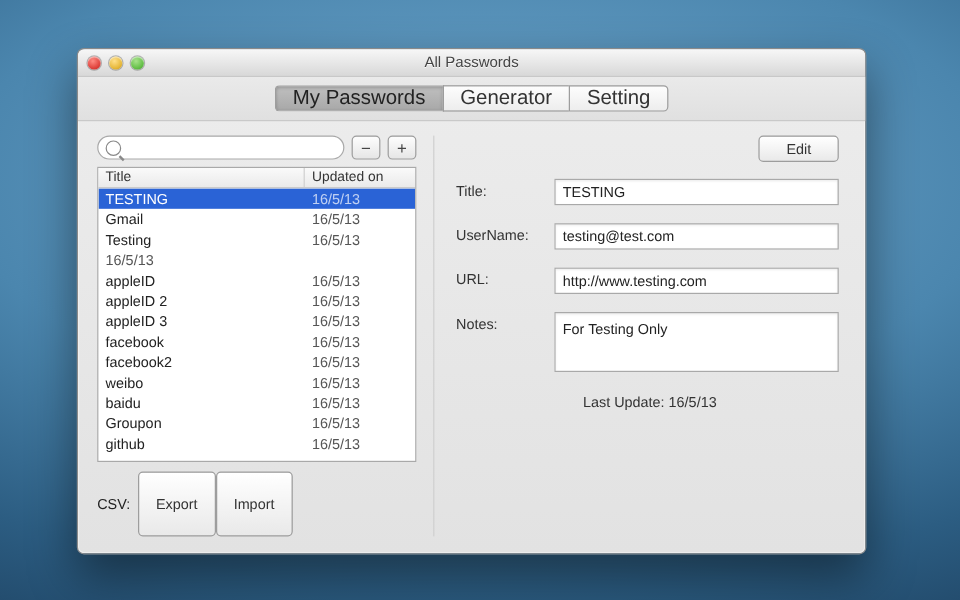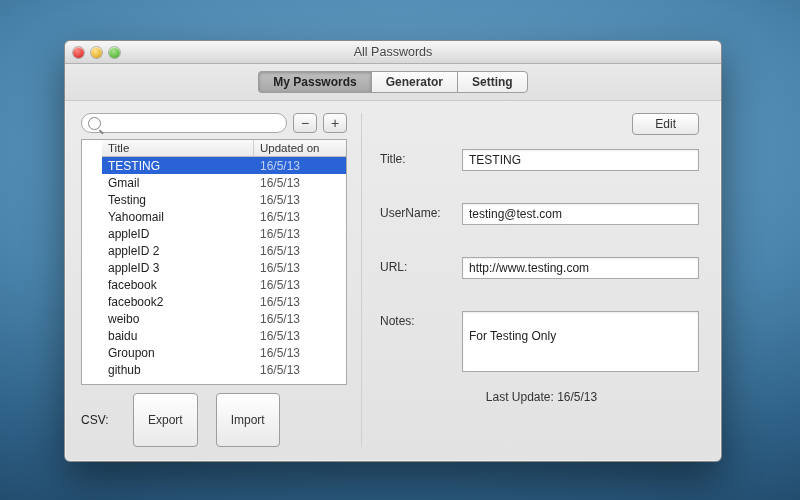--- a/index.html
+++ b/index.html
@@ -47,24 +47,23 @@
     height: 36px; display:flex; align-items:center; justify-content:center;
     border-bottom: 1px solid #c9c9c9;
     background: linear-gradient(#eaeaea,#e0e0e0);
   }
   .segcontrol { display:flex; }
   .segcontrol .seg {
     height: 20px; line-height:20px; padding: 0 14px;
     background: linear-gradient(#fdfdfd,#ededed);
     border: 1px solid #9d9d9d;
     border-right: none;
-    font-size: 12px;
+    font-size: 17px;
     color:#333;
     cursor:default;
-    font-weight:bold;
   }
   .segcontrol .seg:first-child { border-radius: 4px 0 0 4px; }
   .segcontrol .seg:last-child { border-right:1px solid #9d9d9d; border-radius: 0 4px 4px 0; }
   .segcontrol .seg.active {
     background: linear-gradient(#bfbfbf,#a8a8a8);
     color:#222;
     box-shadow: inset 0 1px 3px rgba(0,0,0,0.25);
   }
 
   
@@ -92,60 +91,60 @@
     width:22px; height:18px;
     background: linear-gradient(#fdfdfd,#e6e6e6);
     border:1px solid #9d9d9d; border-radius:4px;
     font-size:14px; line-height:14px;
     display:flex; align-items:center; justify-content:center;
     color:#444;
   }
 
   .table-wrap {
     flex:1; border:1px solid #a9a9a9; background:#fff; overflow:hidden;
-    display:flex; flex-direction:column;padding-left:20px;
+    display:flex; flex-direction:column;
   }
   .thead { display:flex; background:linear-gradient(#fafafa,#eaeaea); border-bottom:1px solid #bdbdbd; }
   .th { padding:2px 6px; font-size:11.5px; color:#333; }
   .th.c1 { flex:1; border-right:1px solid #cfcfcf; }
   .th.c2 { width:80px; }
   .tbody { flex:1; overflow:hidden; }
   .tr { display:flex; height:17px; align-items:center; font-size:12px; }
   .tr .td { padding: 0 6px; white-space:nowrap; overflow:hidden; }
   .td.c1 { flex:1; }
   .td.c2 { width:80px; color:#555; }
   .tr.selected { background:#2a63d6; color:#fff; }
   .tr.selected .td.c2 { color: rgba(255,255,255,0.7); }
 
-  .csv-row { display:flex; align-items:center; gap:18px; margin-top:8px; }
+  .csv-row { display:flex; align-items:center; gap:0; margin-top:8px; }
   .csv-row .lbl { font-size:12px; width:34px; }
   .aqua-btn {
     height:20px; padding: 16px 14px;
     background: linear-gradient(#ffffff,#e9e9e9);
     border:1px solid #9d9d9d; border-radius:4px;
     font-size:12px; color:#333;
     box-shadow: 0 1px 0 rgba(255,255,255,0.6) inset;
     display:inline-flex; align-items:center; justify-content:center;
   }
 
   
   .right { flex:1; display:flex; flex-direction:column; }
   .edit-row { display:flex; justify-content:flex-end; margin-bottom:10px; padding-right:6px; }
 
-  .form { display:flex; flex-direction:column; gap:32px; padding: 4px 6px 0 2px; }
+  .form { display:flex; flex-direction:column; gap:15px; padding: 4px 6px 0 2px; }
   .frow { display:flex; align-items:flex-start; }
   .flabel { width:82px; font-size:12px; padding-top:3px; color:#333; }
   .finput {
     flex:1; height:20px;
     background:#fff; border:1px solid #a9a9a9;
     padding: 0 6px; font-size:12px;
     display:flex; align-items:center;
     box-shadow: inset 0 1px 2px rgba(0,0,0,0.08);
   }
-  .finput.notes { height:42px; align-items:flex-start; padding-top:17px; }
+  .finput.notes { height:42px; align-items:flex-start; padding-top:6px; }
 
   .lastupdate { text-align:center; font-size:12px; color:#333; margin-top:18px; }
 </style>
 </head>
 <body>
 
 <div class="window">
 
   <div class="titlebar">
     <div class="traffic">
@@ -188,21 +187,20 @@
             </div>
             <div class="tr">
               <div class="td c1">Gmail</div>
               <div class="td c2">16/5/13</div>
             </div>
             <div class="tr">
               <div class="td c1">Testing</div>
               <div class="td c2">16/5/13</div>
             </div>
             <div class="tr">
-              <div class="td c1">Yahoomail</div>
               <div class="td c2">16/5/13</div>
             </div>
             <div class="tr">
               <div class="td c1">appleID</div>
               <div class="td c2">16/5/13</div>
             </div>
             <div class="tr">
               <div class="td c1">appleID 2</div>
               <div class="td c2">16/5/13</div>
             </div>

